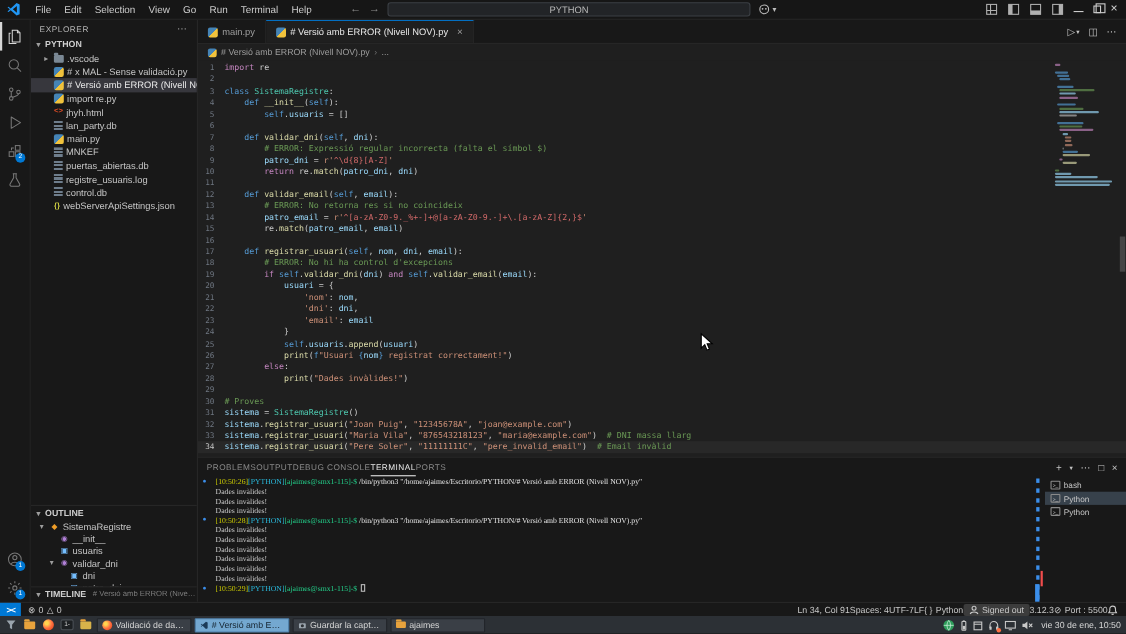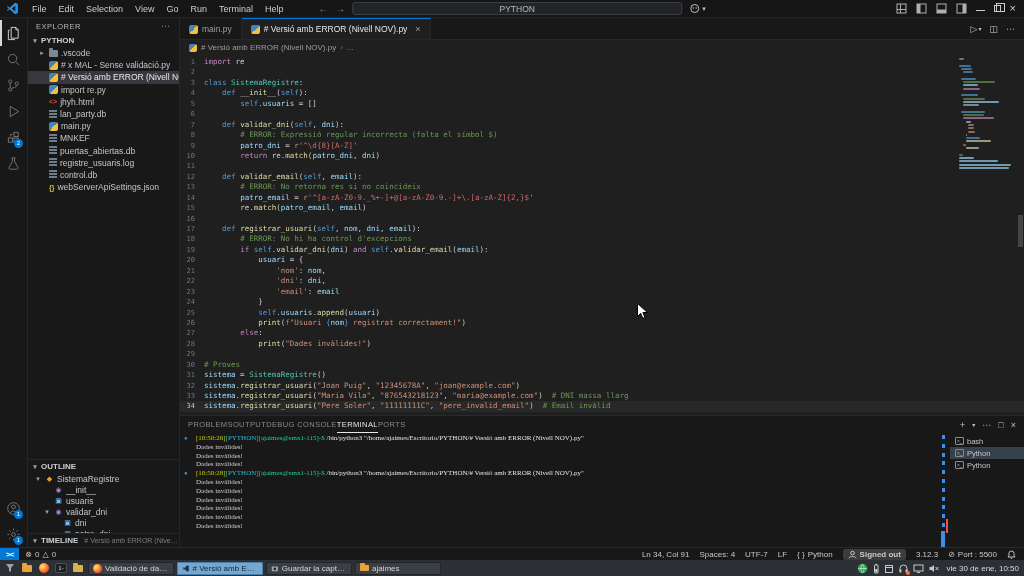--- a/index.html
+++ b/index.html
@@ -112,23 +112,23 @@
   .rbar-blue{position:absolute;left:1px;bottom:0;width:4px;height:16px;background:#3b8eea;}
   .term-list{width:74px;flex:none;padding-top:2px;font-size:7.5px;}
   .term-item{height:12px;display:flex;align-items:center;gap:3px;padding-left:5px;color:#c5c5c5;white-space:nowrap;}
   .term-item.active{background:#37414b;}
   .tl-ico{width:9px;height:8px;border:1px solid #8a8a8a;border-radius:1px;font-size:4.5px;line-height:7px;padding-left:1px;color:#c5c5c5;flex:none;}
 
   
   .statusbar{height:13px;background:#181818;border-top:1px solid #2b2b2b;display:flex;align-items:center;font-size:8px;color:#c8c8c8;}
   .remote{height:100%;background:#0078d4;color:#fff;display:flex;align-items:center;padding:0 6px;font-size:8px;letter-spacing:-1px;font-weight:bold;}
   .sb-left{display:flex;align-items:center;gap:3px;padding-left:6px;}
-  .sb-right{margin-left:auto;display:flex;align-items:center;gap:10px;padding-right:8px;}
+  .sb-right{margin-left:auto;display:flex;align-items:center;padding-right:8px;}
   .sb-item{display:flex;align-items:center;gap:3px;white-space:nowrap;}
-  .sb-item.hl{background:#3c3c3c;padding:0 5px;border-radius:2px;height:11px;font-weight:bold;}
+  .sb-item.hl{background:#3c3c3c;padding:0 5px;border-radius:2px;height:11px;}
   .sb-ico{font-size:8px;}
 
   
   .taskbar{height:16px;background:#2c3035;display:flex;align-items:center;gap:3px;padding:0 3px;font-size:8px;color:#d6d6d6;}
   .launcher{width:14px;height:13px;display:flex;align-items:center;justify-content:center;flex:none;}
   .ff-ico{width:10px;height:10px;border-radius:50%;background:radial-gradient(circle at 35% 35%,#ffd54f 15%,#ff7043 50%,#e64a19 85%);display:inline-block;flex:none;}
   .ws-box{width:12px;height:10px;background:#1d2023;border:1px solid #4a4f55;border-radius:2px;color:#cfcfcf;font-size:6px;line-height:9px;text-align:center;}
   .folder-ico{width:10px;height:7px;background:#e8a33d;border-radius:1px;position:relative;display:inline-block;flex:none;}
   .folder-ico::before{content:"";position:absolute;top:-2px;left:0;width:5px;height:2px;background:#e8a33d;border-radius:1px 1px 0 0;}
   .task-btn{display:flex;align-items:center;gap:3px;height:13px;width:86px;padding:0 4px;background:#3a3f46;border:1px solid #22252a;border-radius:1px;overflow:hidden;white-space:nowrap;flex:none;}
@@ -561,20 +561,21 @@
             <div class="t-line"><span class="t-out">Dades invàlides!</span></div>
             <div class="t-line"><span class="t-out">Dades invàlides!</span></div>
             <div class="t-line"><span class="t-out">Dades invàlides!</span></div>
             <div class="t-line"><span class="t-dot">●</span><span class="t-time">[10:50:28]</span><span class="t-env">[PYTHON]</span><span class="t-host">[ajaimes@smx1-115]-$</span><span class="t-cmd"> /bin/python3 "/home/ajaimes/Escritorio/PYTHON/# Versió amb ERROR (Nivell NOV).py"</span></div>
             <div class="t-line"><span class="t-out">Dades invàlides!</span></div>
             <div class="t-line"><span class="t-out">Dades invàlides!</span></div>
             <div class="t-line"><span class="t-out">Dades invàlides!</span></div>
             <div class="t-line"><span class="t-out">Dades invàlides!</span></div>
             <div class="t-line"><span class="t-out">Dades invàlides!</span></div>
             <div class="t-line"><span class="t-out">Dades invàlides!</span></div>
+            <div class="t-line"><span class="t-dot">●</span><span class="t-time">[10:50:29]</span><span class="t-env">[PYTHON]</span><span class="t-host">[ajaimes@smx1-115]-$</span><span class="t-cursor"></span></div>
           </div>
         <div class="term-ruler" id="term-ruler">
             <span class="rdash" style="top:2.0px"></span>
             <span class="rdash" style="top:10.8px"></span>
             <span class="rdash" style="top:19.6px"></span>
             <span class="rdash" style="top:28.4px"></span>
             <span class="rdash" style="top:37.2px"></span>
             <span class="rdash" style="top:46.0px"></span>
             <span class="rdash" style="top:54.8px"></span>
             <span class="rdash" style="top:63.6px"></span>

